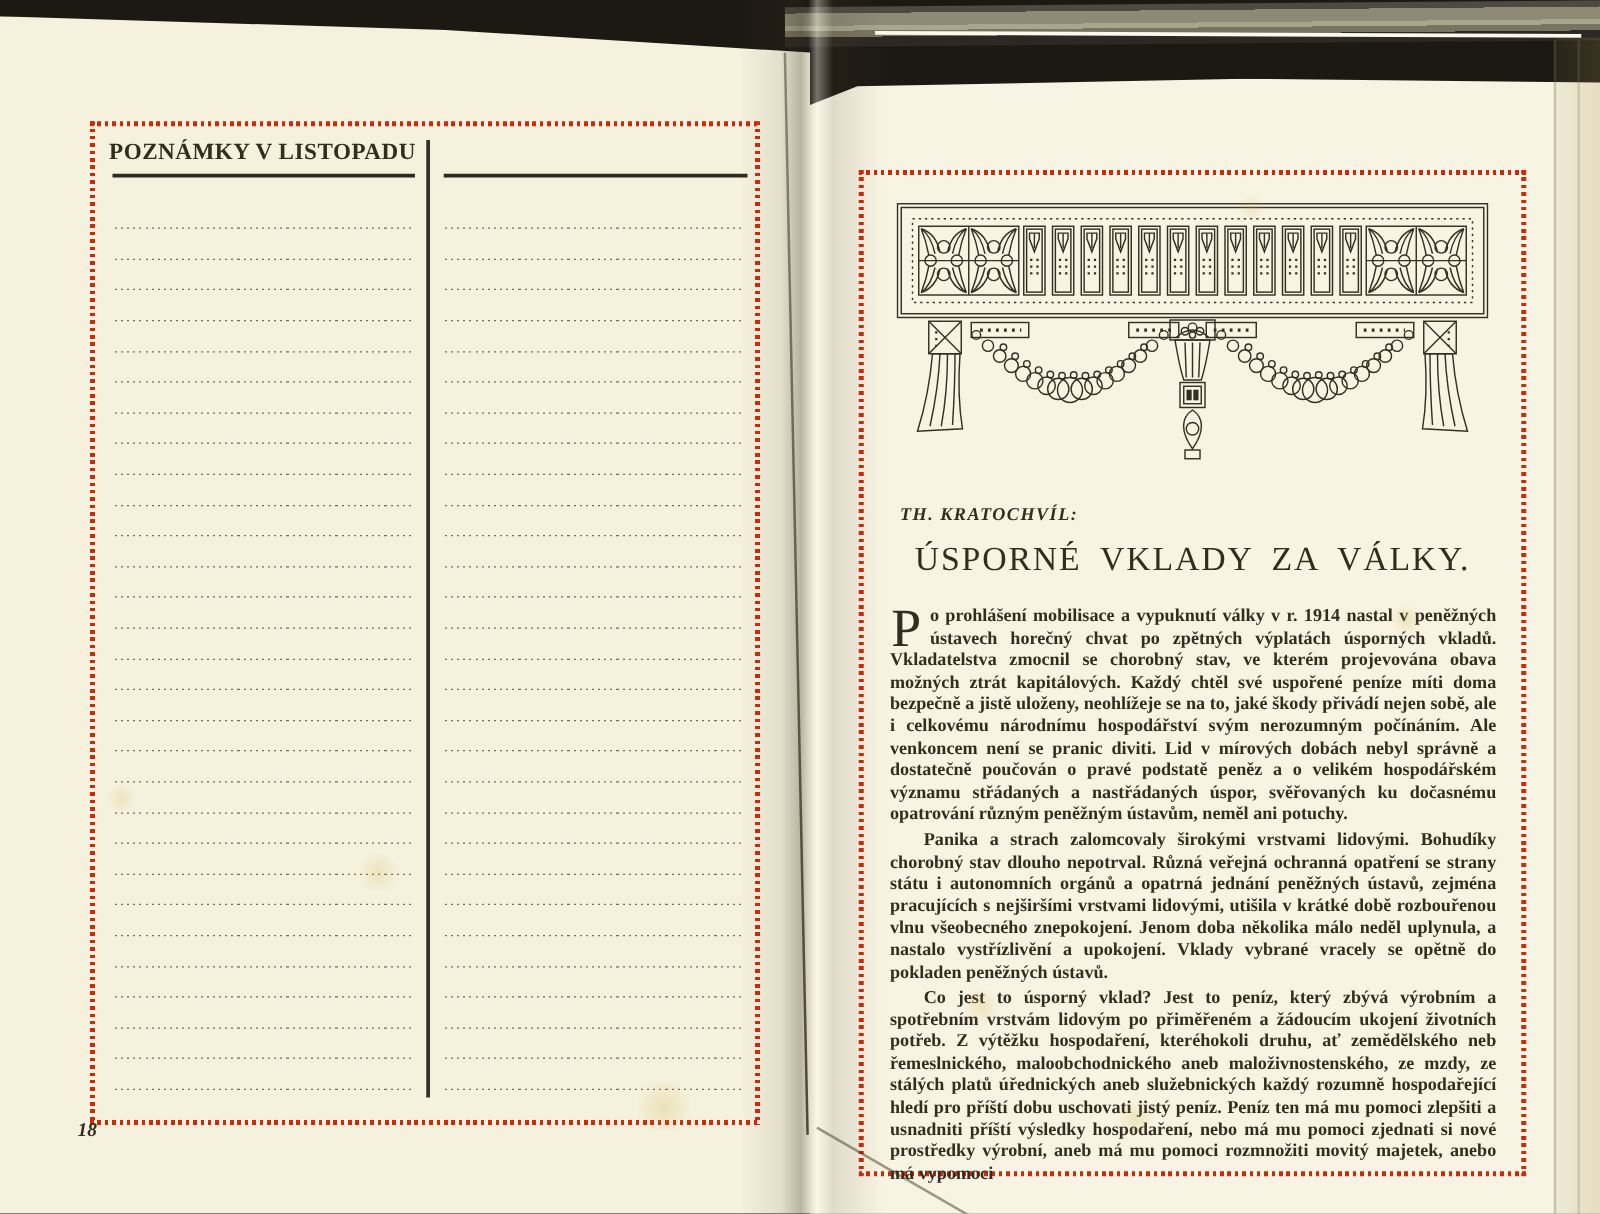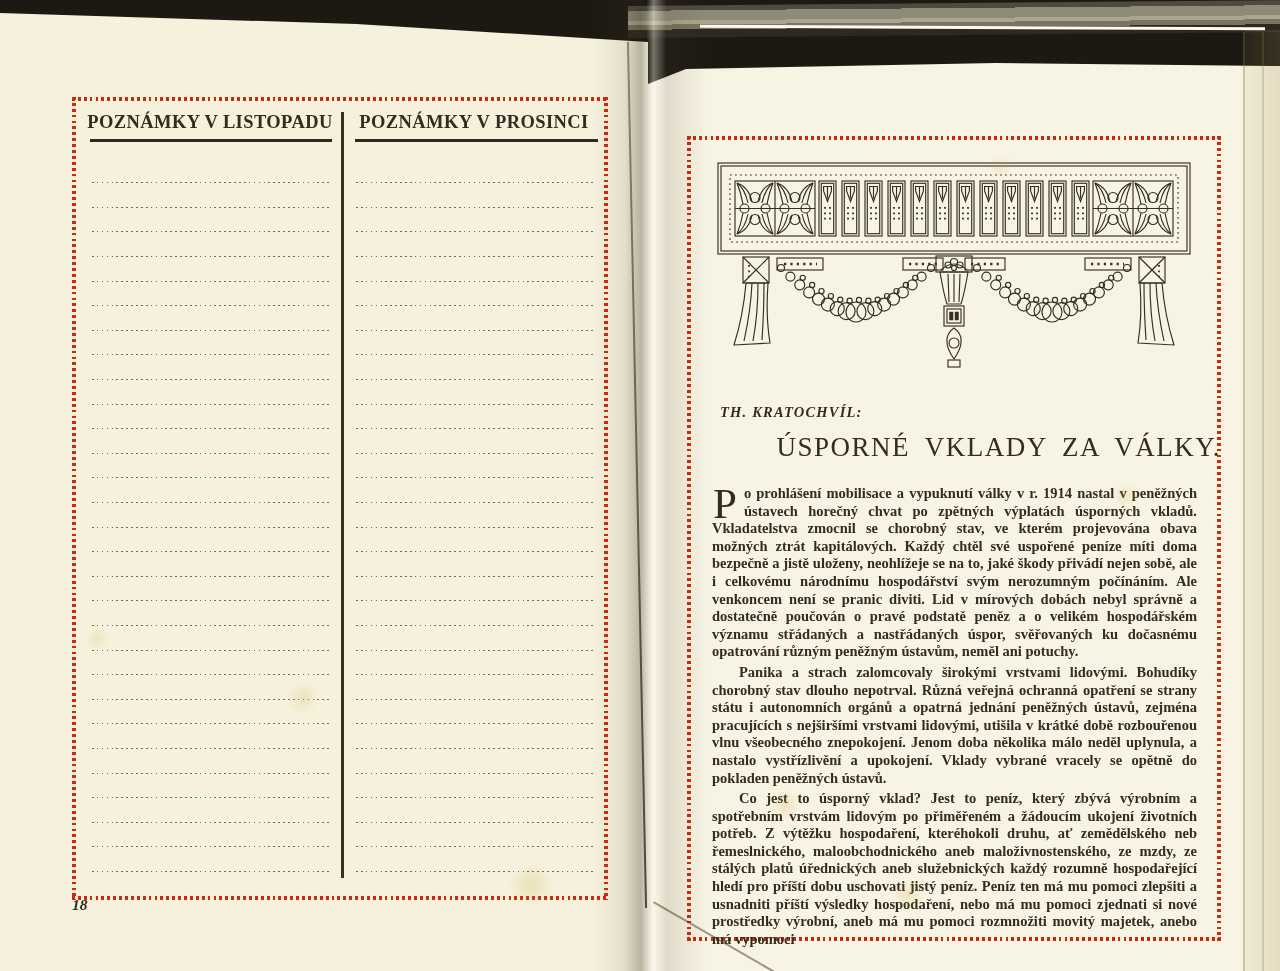--- a/index.html
+++ b/index.html
@@ -44,26 +44,26 @@
   .rb-top{top:0;}.rb-bot{bottom:0;}.rb-left{left:0;}.rb-right{right:0;}
 
   
   .col-head{position:absolute;top:112px;width:252px;text-align:center;color:var(--ink);
     font-weight:bold;font-size:18.5px;letter-spacing:.4px;white-space:nowrap;}
   .head-rule{position:absolute;top:139px;height:3px;background:#2e2a21;}
   .col-divider{position:absolute;left:341px;top:112px;width:2.5px;height:766px;background:#35302a;}
   .ruled{position:absolute;top:159px;}
   .rline{height:24.6px;background-image:repeating-linear-gradient(90deg,#716d5d 0 1.6px,transparent 1.6px 4.9px);
     background-size:100% 1.3px;background-position:left bottom;background-repeat:no-repeat;}
-  .page-num{position:absolute;left:62px;top:896px;font-style:italic;font-weight:600;font-size:15.5px;color:var(--ink);margin-left:10px;}
+  .page-num{position:absolute;left:62px;top:896px;font-style:italic;font-weight:600;font-size:15.5px;color:var(--ink);}
 
   
   .author{position:absolute;left:72px;top:368px;font-style:italic;font-weight:600;font-size:14.5px;
     letter-spacing:1.2px;color:var(--ink);}
-  .art-title{position:absolute;left:39px;top:396px;width:534px;text-align:right;color:var(--ink);
+  .art-title{position:absolute;left:39px;top:396px;width:534px;text-align:center;color:var(--ink);
     font-size:27px;letter-spacing:1.5px;word-spacing:7px;white-space:nowrap;}
   .bodytext{position:absolute;left:64px;top:449px;width:485px;color:var(--ink);
     font-size:14.5px;line-height:17.6px;font-weight:bold;text-align:justify;}
   .bodytext p{margin:0;}
   .bodytext p + p{margin-top:3px;text-indent:27px;}
   .dcap{float:left;font-size:43px;line-height:33px;font-weight:normal;padding:2px 7px 0 1px;}
 
   .ornament{position:absolute;left:69px;top:126px;width:474px;height:206px;}
   .ornament svg{display:block;}
   .o{stroke:#342f24;fill:none;stroke-width:1.15;}
@@ -82,21 +82,20 @@
 
   <div class="page page-left">
     <div class="frame-red" style="left:72px;top:97px;width:536px;height:803px;">
       <div class="rb rb-h rb-top"></div>
       <div class="rb rb-h rb-bot"></div>
       <div class="rb rb-v rb-left"></div>
       <div class="rb rb-v rb-right"></div>
     </div>
 
     <div class="col-head" style="left:84px;">POZNÁMKY V LISTOPADU</div>
-    <div class="col-head" style="left:348px;">POZNÁMKY V PROSINCI</div>
     <div class="head-rule" style="left:90px;width:242px;"></div>
     <div class="head-rule" style="left:355px;width:243px;"></div>
     <div class="col-divider"></div>
 
     <div class="ruled" style="left:92px;width:238px;">
         <div class="rline"></div>
         <div class="rline"></div>
         <div class="rline"></div>
         <div class="rline"></div>
         <div class="rline"></div>

